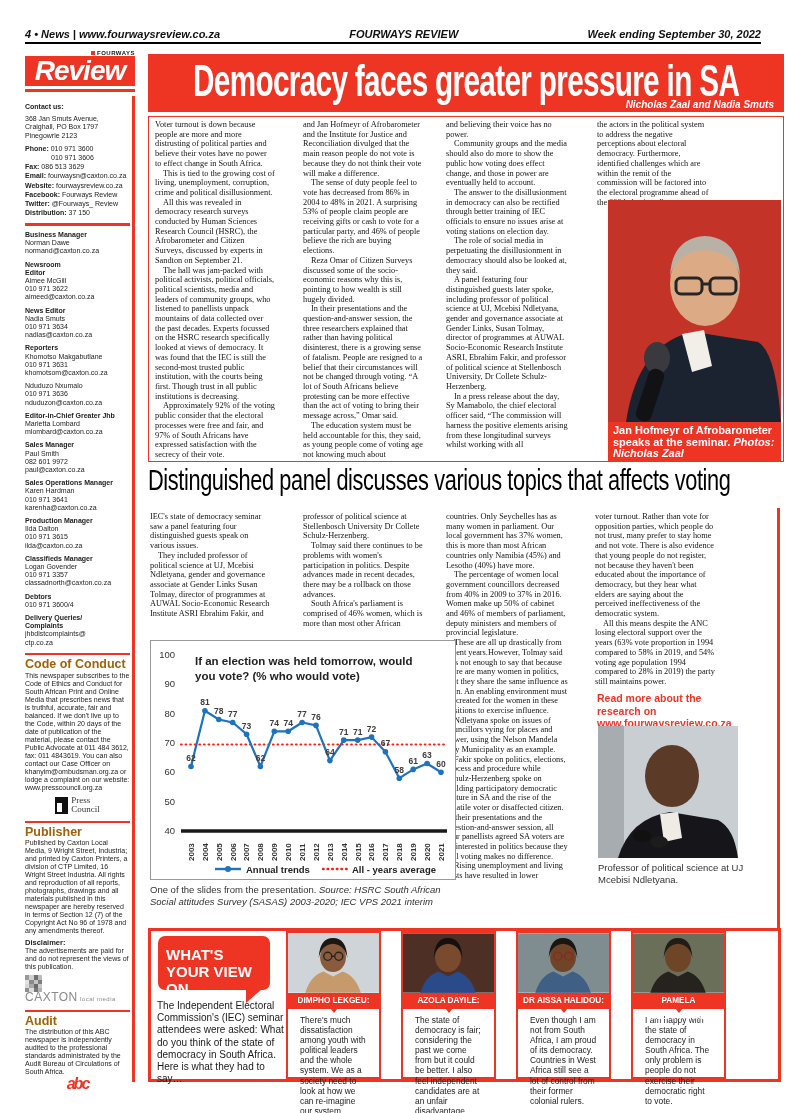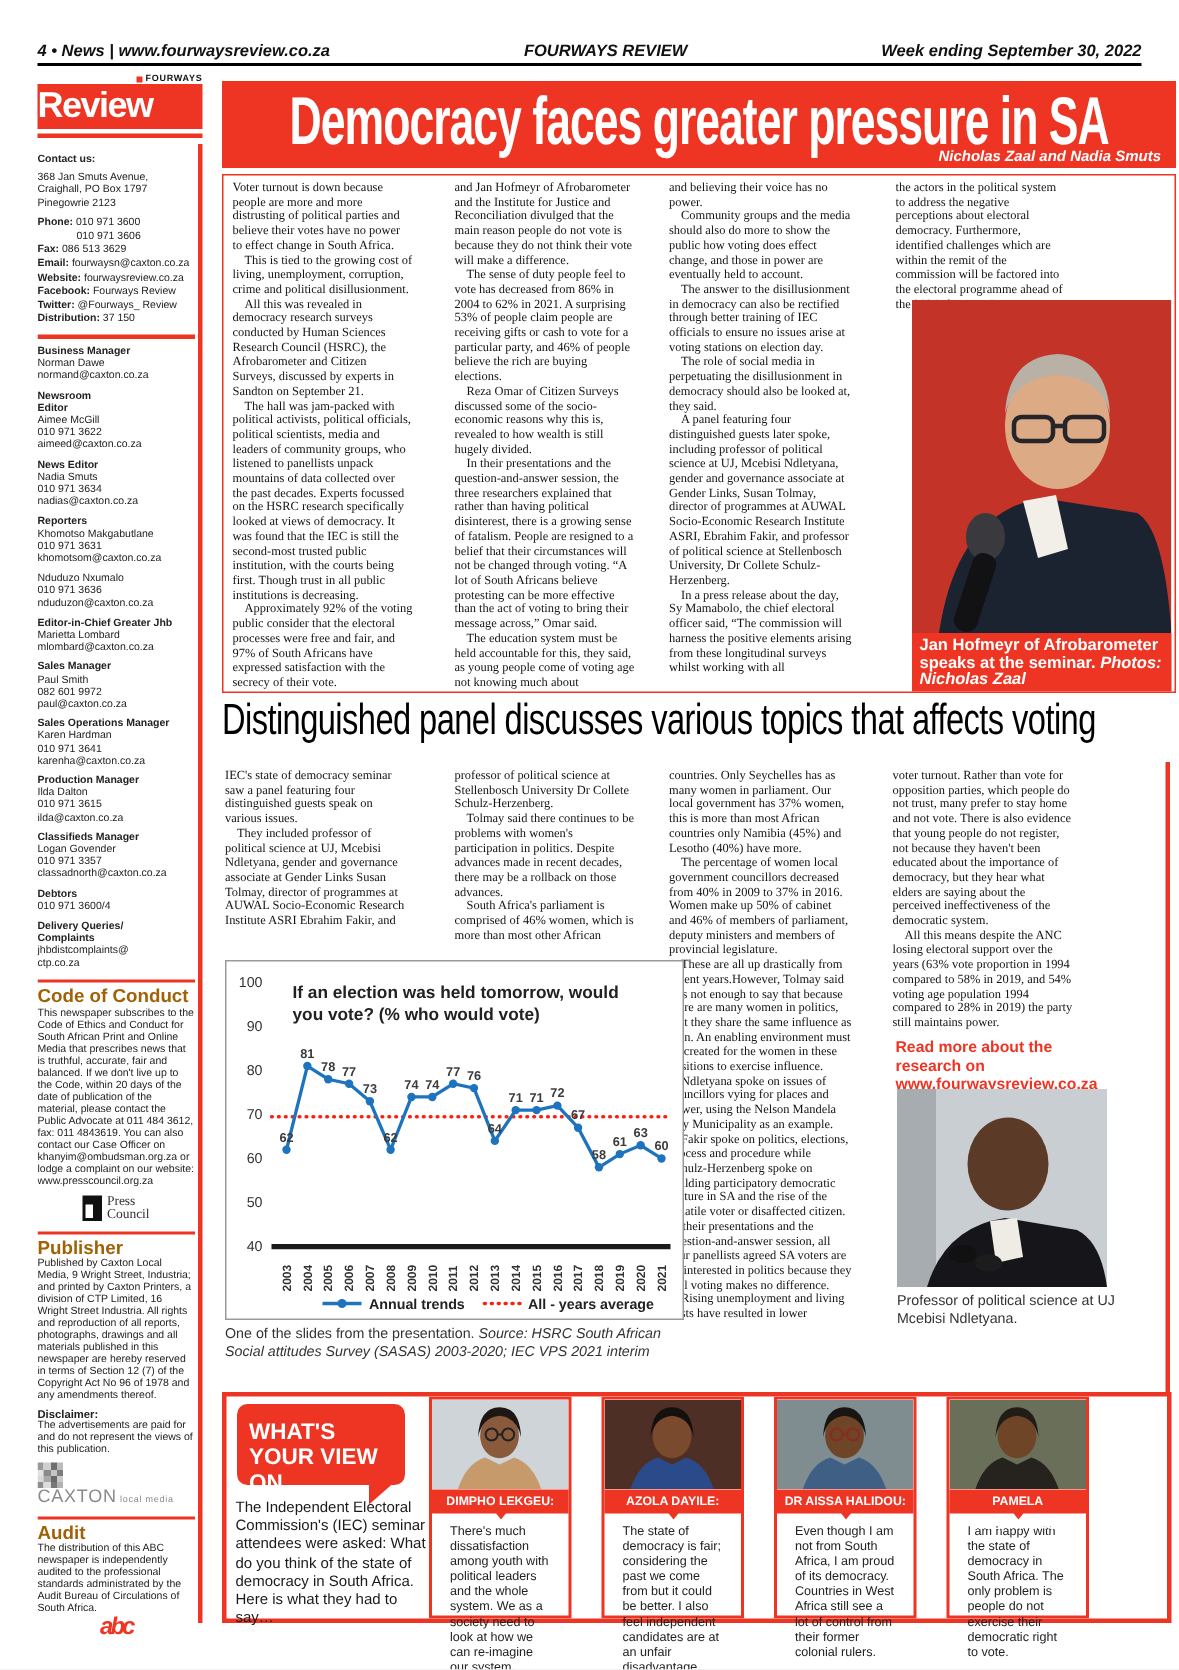--- a/index.html
+++ b/index.html
@@ -8,22 +8,22 @@
   .abs{position:absolute;box-sizing:border-box;}
   
   #folio{left:25px;top:27px;width:736px;height:17px;border-bottom:2px solid #000;
          display:flex;justify-content:space-between;align-items:flex-end;
          font-size:11px;font-weight:bold;font-style:italic;padding-bottom:2px;}
   
   #masthead{left:25px;top:50px;width:110px;}
   .mh-top{display:flex;justify-content:flex-end;align-items:center;gap:2px;
           font-size:6px;font-weight:bold;letter-spacing:.5px;}
   .mh-sq{width:4px;height:4px;background:#ee3524;display:inline-block;}
-  .mh-main{background:#ee3524;color:#fff;font-size:24px;font-weight:bold;
-           text-align:left;line-height:30px;height:30px;letter-spacing:-1px;}
+  .mh-main{background:#ee3524;color:#fff;font-size:28px;font-weight:bold;font-style:italic;
+           text-align:center;line-height:30px;height:30px;letter-spacing:-1px;}
   .mh-rule{height:2.5px;background:#ee3524;margin-top:3px;}
   
   #banner{left:148px;top:54px;width:636px;height:58px;background:#ee3524;overflow:hidden;}
   #h1wrap{position:absolute;left:0;top:1px;width:964px;text-align:center;
           transform:scaleX(.66);transform-origin:left top;}
   #h1wrap span{color:#fff;font-size:45px;font-weight:bold;letter-spacing:-1px;white-space:nowrap;}
   #byline{position:absolute;right:10px;bottom:2px;color:#fff;
           font-size:10px;font-weight:bold;font-style:italic;}
   
   #redvert{left:132px;top:96px;width:2.5px;height:986px;background:#ee3524;}
@@ -223,22 +223,22 @@
       <div class="abs col" style="left: 155px; top: 120px; width: 120px; height: 340px;">
         <p class="ap">Voter turnout is down because people are more and more distrusting of political parties and believe their votes have no power to effect change in South Africa.</p>
         <p class="ap ind">This is tied to the growing cost of living, unemployment, corruption, crime and political disillusionment.</p>
         <p class="ap ind">All this was revealed in democracy research surveys conducted by Human Sciences Research Council (HSRC), the Afrobarometer and Citizen Surveys, discussed by experts in Sandton on September 21.</p>
         <p class="ap ind">The hall was jam-packed with political activists, political officials, political scientists, media and leaders of community groups, who listened to panellists unpack mountains of data collected over the past decades. Experts focussed on the HSRC research specifically looked at views of democracy. It was found that the IEC is still the second-most trusted public institution, with the courts being first. Though trust in all public institutions is decreasing.</p>
         <p class="ap ind">Approximately 92% of the voting public consider that the electoral processes were free and fair, and 97% of South Africans have expressed satisfaction with the secrecy of their vote.</p>
         <p class="ap ind">Dr Ben Roberts of the HSRC</p>
       </div>
       <div class="abs col" style="left: 303px; top: 120px; width: 122px; height: 340px;">
         <p class="ap">and Jan Hofmeyr of Afrobarometer and the Institute for Justice and Reconciliation divulged that the main reason people do not vote is because they do not think their vote will make a difference.</p>
-        <p class="ap ind">The sense of duty people feel to vote has decreased from 86% in 2004 to 62% in 2021. A surprising 53% of people claim people are receiving gifts or cash to vote for a particular party, and 46% of people believe the rich are buying elections.</p>
-        <p class="ap ind">Reza Omar of Citizen Surveys discussed some of the socio-economic reasons why this is, revealed to how wealth is still hugely divided.</p>
+        <p class="ap ind">The sense of duty people feel to vote has decreased from 86% in 2004 to 48% in 2021. A surprising 53% of people claim people are receiving gifts or cash to vote for a particular party, and 46% of people believe the rich are buying elections.</p>
+        <p class="ap ind">Reza Omar of Citizen Surveys discussed some of the socio-economic reasons why this is, pointing to how wealth is still hugely divided.</p>
         <p class="ap ind">In their presentations and the question-and-answer session, the three researchers explained that rather than having political disinterest, there is a growing sense of fatalism. People are resigned to a belief that their circumstances will not be changed through voting. “A lot of South Africans believe protesting can be more effective than the act of voting to bring their message across,” Omar said.</p>
         <p class="ap ind">The education system must be held accountable for this, they said, as young people come of voting age not knowing much about democracy,</p>
       </div>
       <div class="abs col" style="left: 446px; top: 120px; width: 122px; height: 340px;">
         <p class="ap">and believing their voice has no power.</p>
         <p class="ap ind">Community groups and the media should also do more to show the public how voting does effect change, and those in power are eventually held to account.</p>
         <p class="ap ind">The answer to the disillusionment in democracy can also be rectified through better training of IEC officials to ensure no issues arise at voting stations on election day.</p>
         <p class="ap ind">The role of social media in perpetuating the disillusionment in democracy should also be looked at, they said.</p>
         <p class="ap ind">A panel featuring four distinguished guests later spoke, including professor of political science at UJ, Mcebisi Ndletyana, gender and governance associate at Gender Links, Susan Tolmay, director of programmes at AUWAL Socio-Economic Research Institute ASRI, Ebrahim Fakir, and professor of political science at Stellenbosch University, Dr Collete Schulz-Herzenberg.</p>
         <p class="ap ind">In a press release about the day, Sy Mamabolo, the chief electoral officer said, “The commission will harness the positive elements arising from these longitudinal surveys whilst working with all</p>

